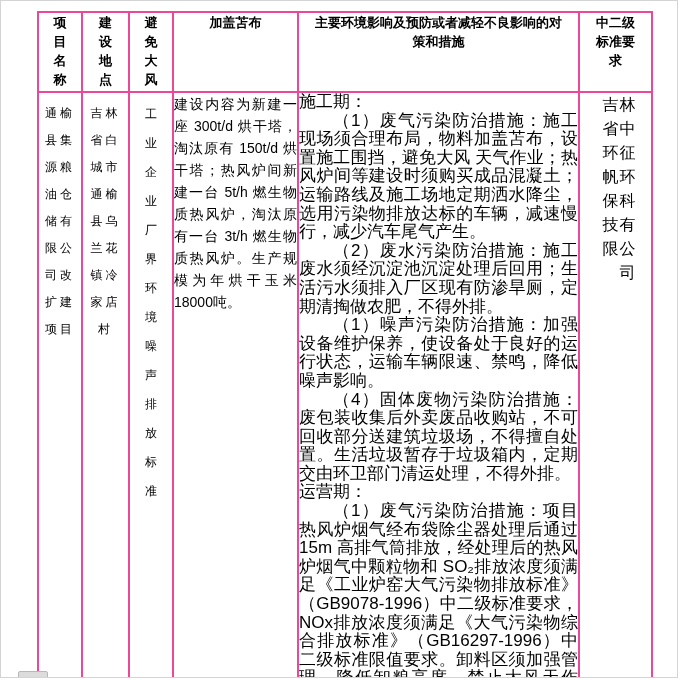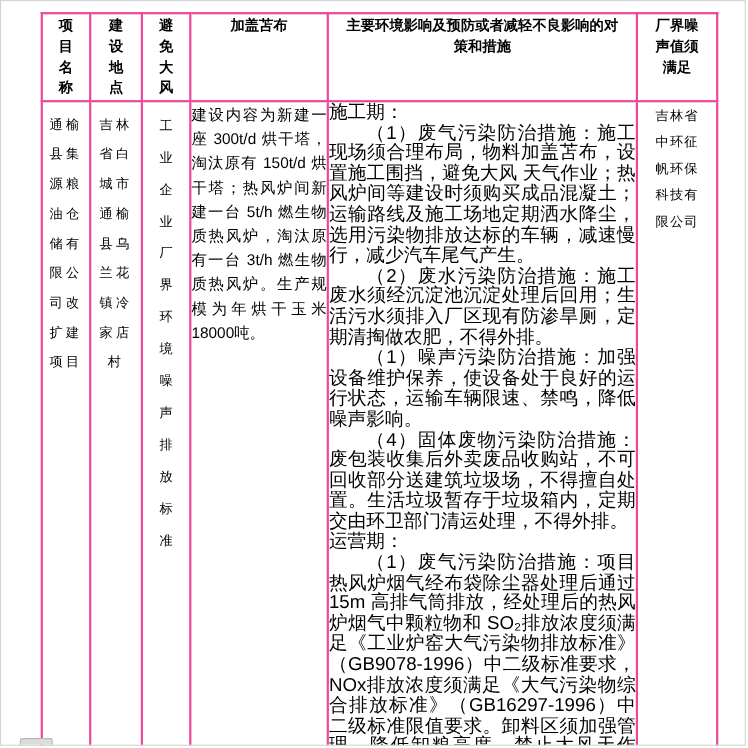--- a/index.html
+++ b/index.html
@@ -12,21 +12,21 @@
   th{font-weight:bold;font-size:13px;line-height:19px;text-align:center;padding-top:5px;}
   .vhead{display:block;width:15px;margin:0 auto;word-break:break-all;}
   .vhead3{display:block;width:45px;margin:0 auto;word-break:break-all;}
   .h-measures{display:block;width:248px;margin:0 auto;}
   
   tbody tr{height:576px;}
   .vcell{display:block;word-break:break-all;text-align:center;font-size:12px;margin:7px auto 0;}
   .w2{width:33px;letter-spacing:3px;line-height:27px;}
   .w1{width:14px;letter-spacing:0;line-height:29px;}
   td.agency{vertical-align:middle;}
-  .w3{display:block;width:42px;margin:0 auto;word-break:break-all;text-align:center;font-size:12px;line-height:24px;letter-spacing:1px;}
+  .w3{display:block;width:42px;margin:0 auto;word-break:break-all;text-align:right;font-size:16px;line-height:24px;letter-spacing:1px;}
   td.overview{padding:6px 7px;}
   .overview-text{font-size:14px;line-height:22px;text-align:justify;}
   td.measures{padding:5px 8px;}
   .measures-text p{margin:0;font-size:17px;line-height:18.6px;text-align:justify;}
   .measures-text p.indent{text-indent:2em;}
   .artifact{position:absolute;left:17px;top:670px;width:28px;height:9px;background:#dcdcdc;border:1px solid #b8b8b8;border-radius:2px;}
 </style>
 </head>
 <body>
 
@@ -51,21 +51,21 @@
         <th>
           <span class="vhead">避免大风</span>
         </th>
         <th>
           <span>加盖苫布</span>
         </th>
         <th>
           <span class="h-measures">主要环境影响及预防或者减轻不良影响的对策和措施</span>
         </th>
         <th>
-          <span class="vhead3">厂界噪声值须满足</span>
+          <span class="vhead3">中二级标准要求</span>
         </th>
       </tr>
     </thead>
     <tbody>
       <tr>
         <td>
           <span class="vcell w2">通榆县集源粮油仓储有限公司改扩建项目</span>
         </td>
         <td>
           <span class="vcell w2">吉林省白城市通榆县乌兰花镇冷家店村</span>

